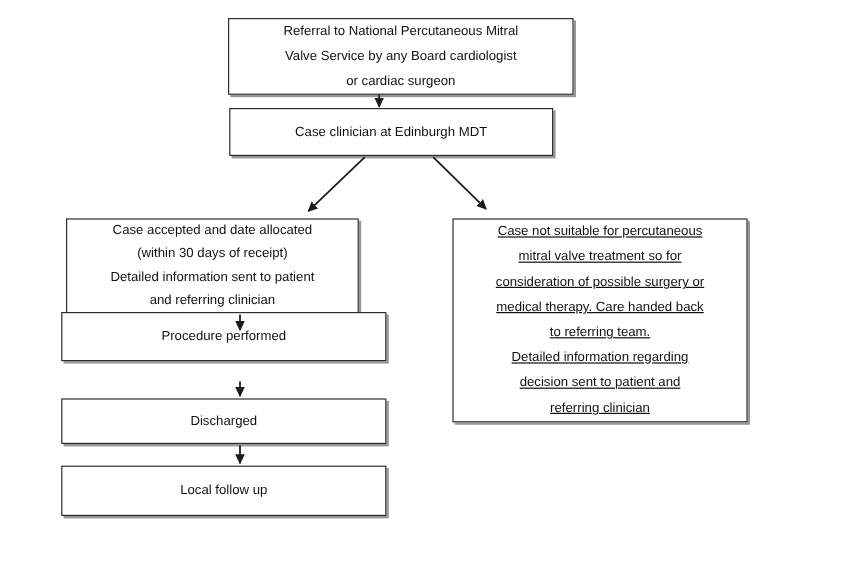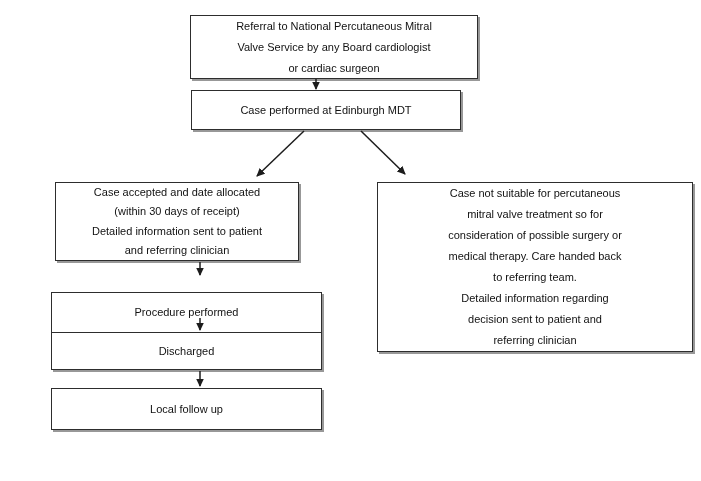--- a/index.html
+++ b/index.html
@@ -30,44 +30,44 @@
   }
   .node .txt {
     white-space: pre-line;
     font-size: 11px;
     line-height: 21px;
   }
   .n-referral    { left: 190px; top:  15px; width: 288px; height: 64px; }
   .n-mdt         { left: 191px; top:  90px; width: 270px; height: 40px; }
   .n-accepted    { left:  55px; top: 182px; width: 244px; height: 79px; }
   .n-accepted .txt { line-height: 19.5px; }
-  .n-procedure   { left:  51px; top: 292px; width: 271px; height: 41px; }
+  .n-procedure   { left:  51px; top: 260px; width: 271px; height: 41px; }
   .n-discharged  { left:  51px; top: 332px; width: 271px; height: 38px; }
   .n-followup    { left:  51px; top: 388px; width: 271px; height: 42px; }
-  .n-notsuitable { left: 377px; top: 182px; width: 316px; height: 170px; }
+  .n-notsuitable { left: 377px; top: 182px; width: 246px; height: 170px; text-decoration: underline; }
   .arrow-layer {
     position: absolute;
     left: 0; top: 0;
     width: 701px; height: 481px;
     pointer-events: none;
   }
 </style>
 </head>
 <body>
 
 <div class="canvas">
 
   <div class="node n-referral">
     <div class="txt">Referral to National Percutaneous Mitral
 Valve Service by any Board cardiologist
 or cardiac surgeon</div>
   </div>
 
   <div class="node n-mdt">
-    <div class="txt">Case performed at Edinburgh MDT</div>
+    <div class="txt">Case clinician at Edinburgh MDT</div>
   </div>
 
   <div class="node n-accepted">
     <div class="txt">Case accepted and date allocated
 (within 30 days of receipt)
 Detailed information sent to patient
 and referring clinician</div>
   </div>
 
   <div class="node n-procedure">

